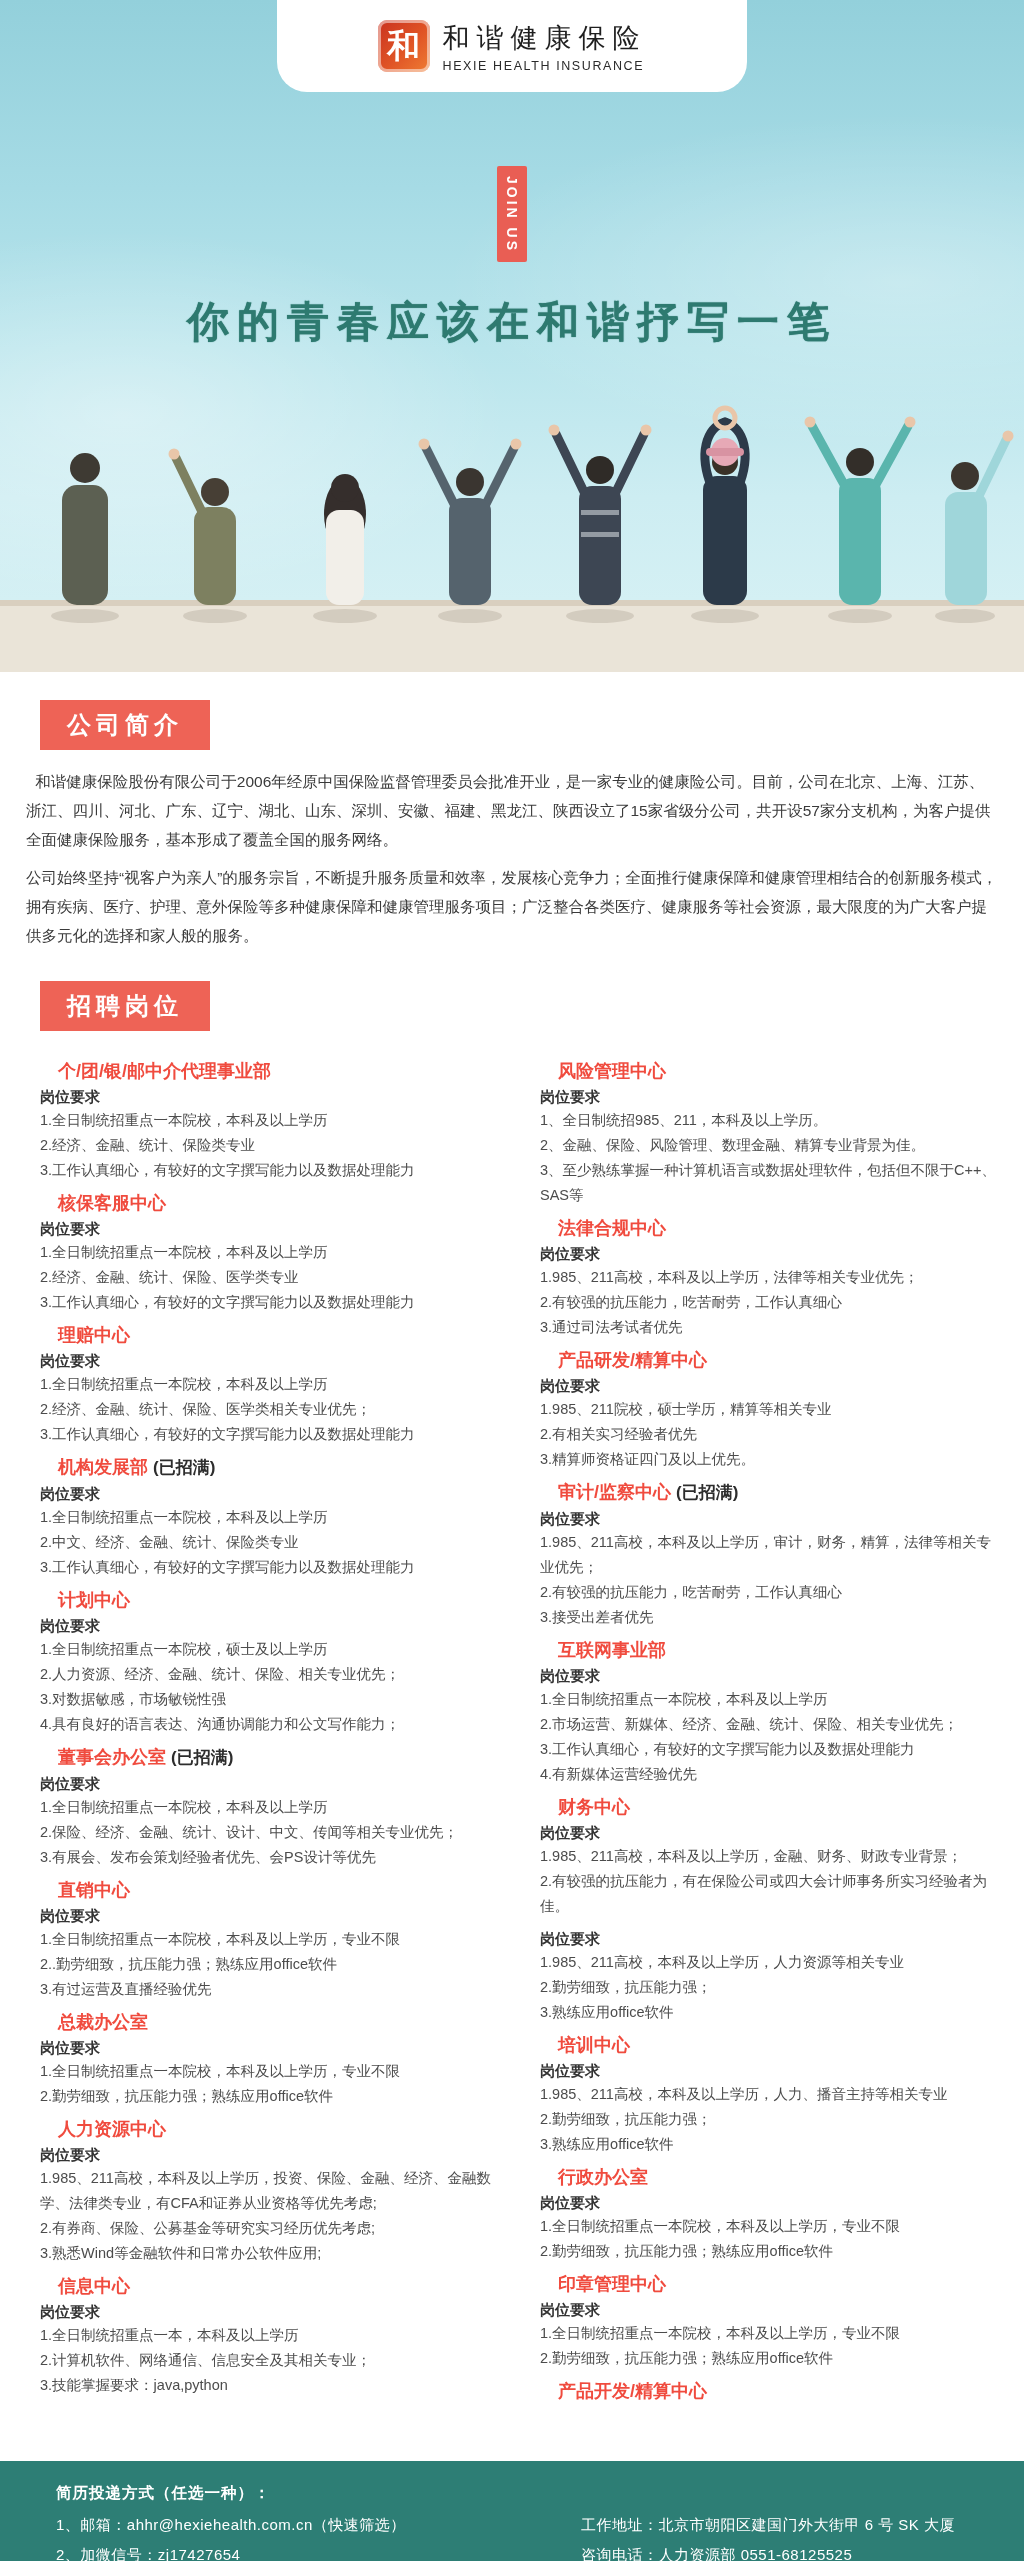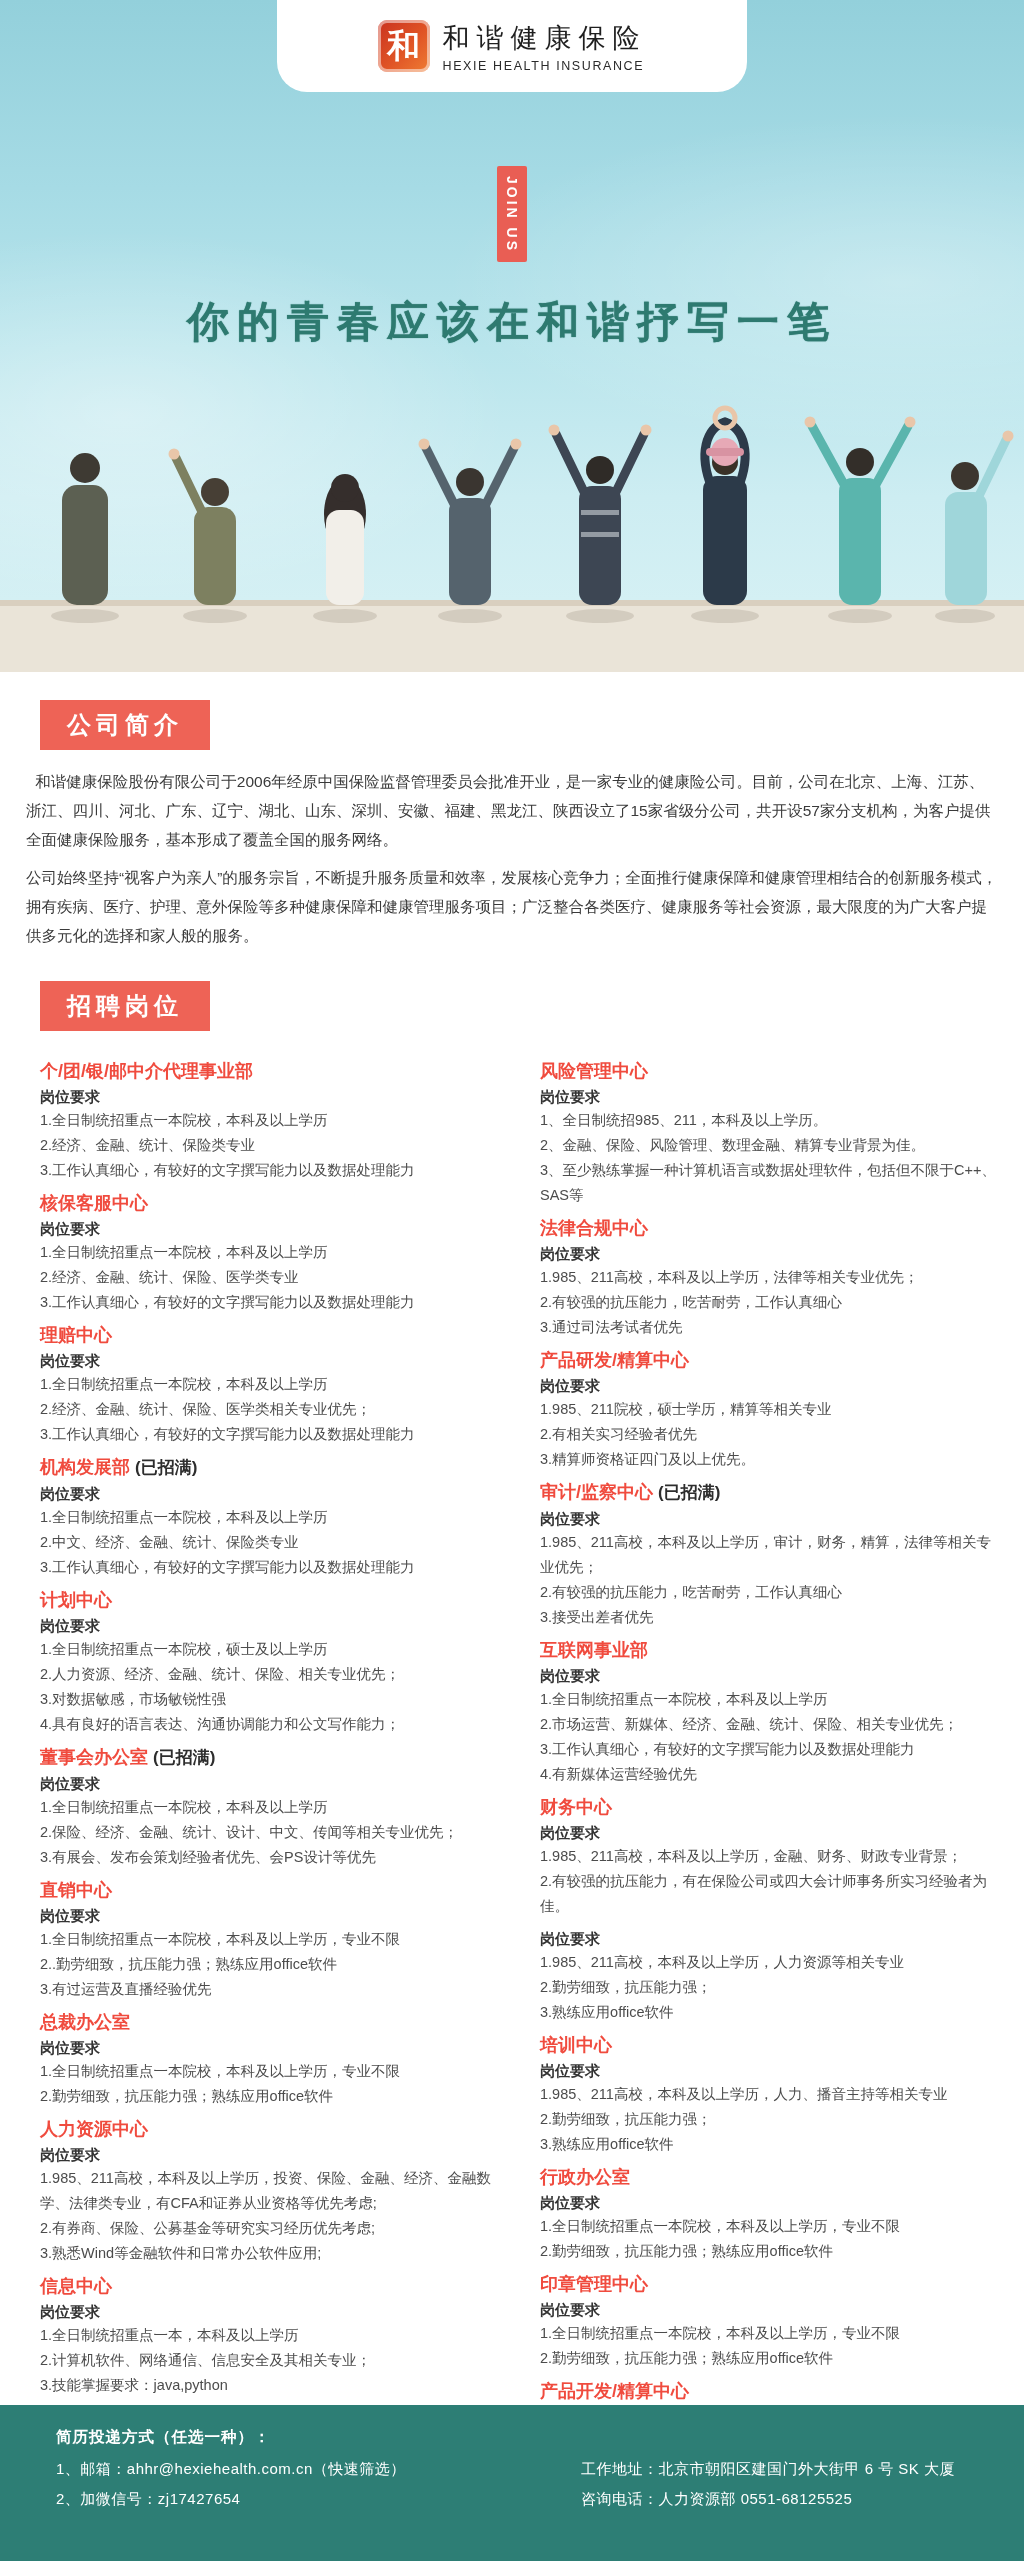--- a/index.html
+++ b/index.html
@@ -35,27 +35,27 @@
   .badge{display:inline-block;background:#ee6356;color:#fff;font-size:24px;font-weight:bold;letter-spacing:5px;
     padding:9px 27px;margin:28px 0 17px 40px;}
   .badge.second{margin-top:22px;margin-bottom:26px;}
   .para{margin:0 26px 9px 26px;font-size:15.5px;line-height:29px;color:#3a3a3a;}
   .para.indent{text-indent:0.6em;}
 
   .columns{display:flex;padding:2px 26px 0 40px;gap:38px;}
   .col{width:462px;flex:none;}
   .col-right{flex:1;width:auto;}
   .job{margin-bottom:8px;}
-  .job-title{font-size:18px;font-weight:bold;color:#f04b3e;line-height:24px;margin-bottom:2px;}
+  .job-title{font-size:18px;font-weight:bold;color:#f04b3e;line-height:24px;margin-bottom:2px;margin-left:18px;}
   .job-note{color:#2d2d2d;font-size:17px;margin-left:5px;font-weight:bold;}
   .job-req{font-size:15px;font-weight:bold;color:#333;line-height:23px;}
   .job-item{font-size:14.5px;color:#4c4c4c;line-height:25px;}
 
   
-  .footer{position:absolute;left:0;right:0;bottom:0;height:156px;background:#2d7e75;color:#fff;}
+  .footer{position:absolute;left:0;right:0;bottom:0;height:100px;background:#2d7e75;color:#fff;}
   .footer-inner{padding:22px 0 0 56px;}
   .f-heading{font-size:15.5px;font-weight:bold;letter-spacing:1px;margin-bottom:12px;}
   .f-row{display:flex;margin-bottom:11px;gap:25px;}
   .f-left{width:500px;font-size:15px;letter-spacing:.5px;}
   .f-right{font-size:15px;letter-spacing:.5px;}
 </style>
 </head>
 <body>
 
 <div class="page">

